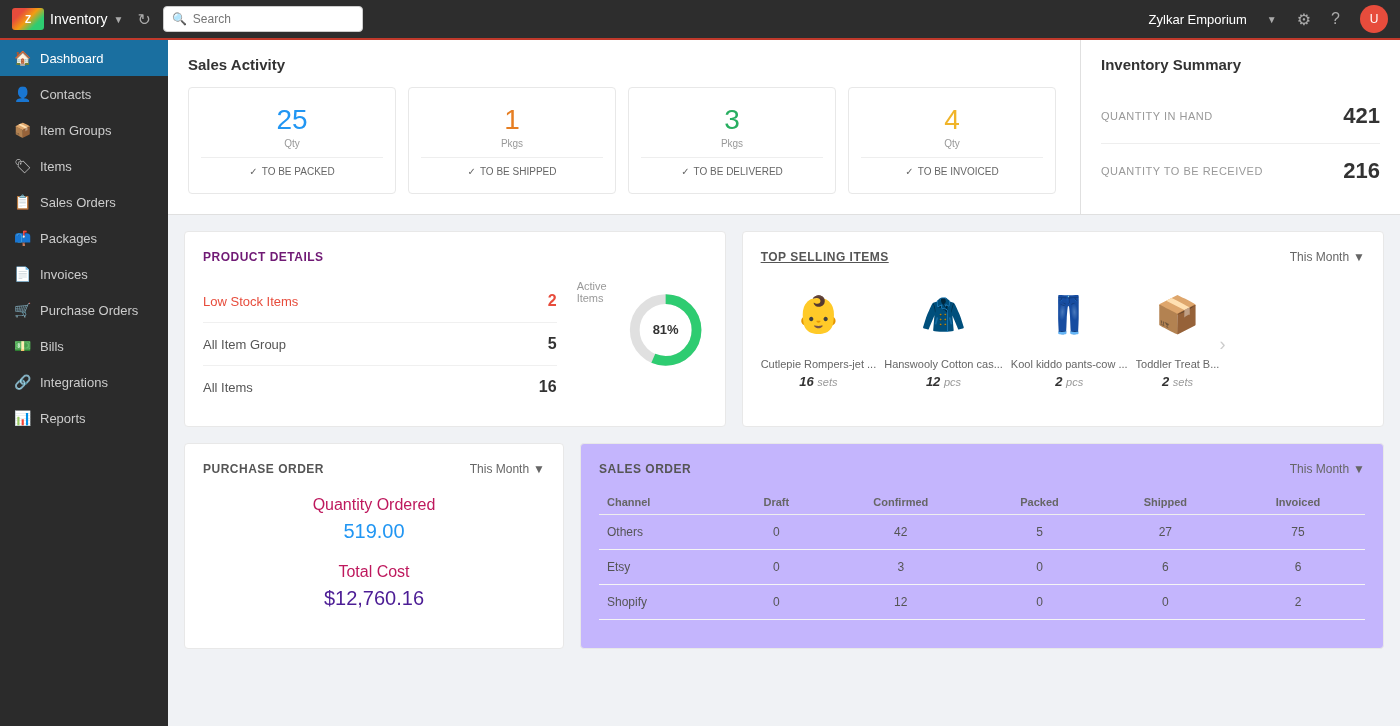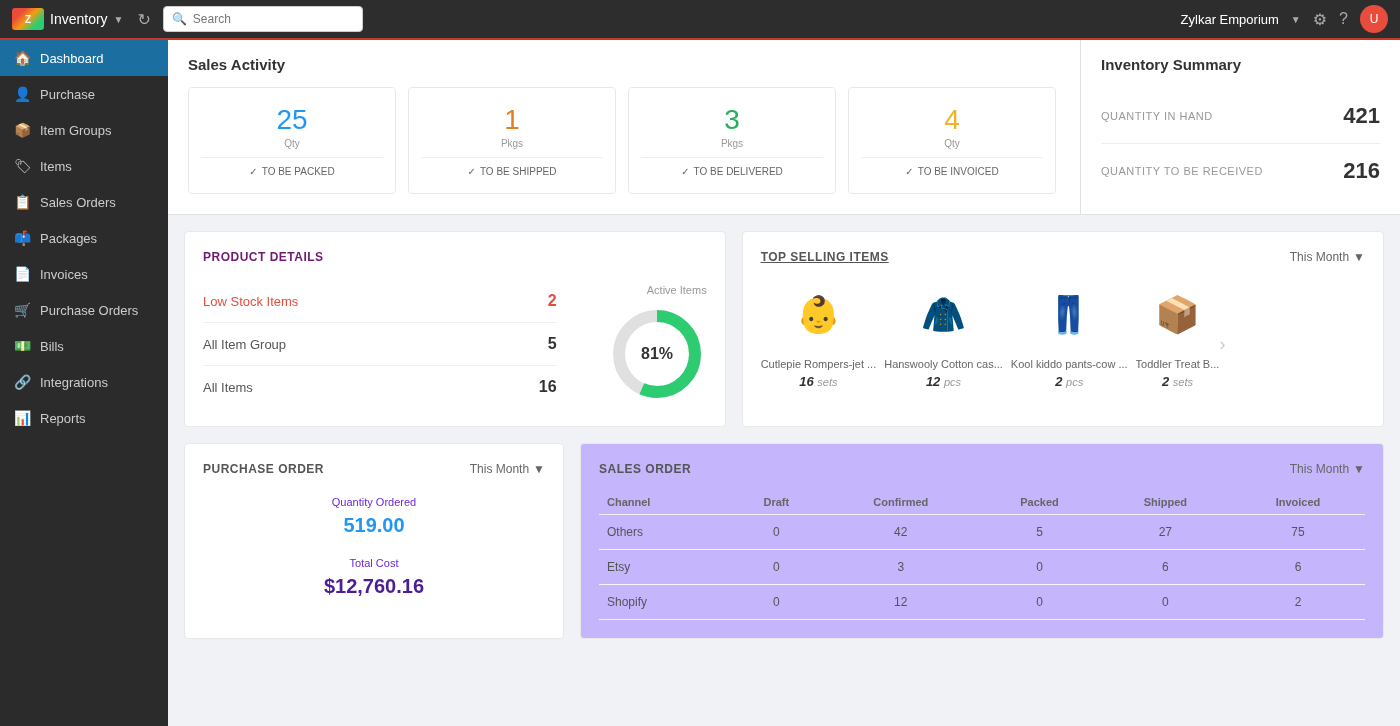--- a/index.html
+++ b/index.html
@@ -8,21 +8,21 @@
     
     .topbar { height: 40px; background: #2d2d2d; display: flex; align-items: center; padding: 0 12px; gap: 12px; flex-shrink: 0; border-bottom: 2px solid #c0392b; }
     .topbar-logo { display: flex; align-items: center; gap: 6px; }
     .logo-box { width: 32px; height: 22px; background: linear-gradient(135deg, #e74c3c 25%, #f39c12 50%, #2ecc71 75%); border-radius: 3px; display: flex; align-items: center; justify-content: center; font-weight: bold; font-size: 10px; color: white; }
     .topbar-title { color: white; font-size: 14px; font-weight: 500; }
     .topbar-arrow { color: #aaa; font-size: 10px; }
     .topbar-icon { color: #aaa; cursor: pointer; font-size: 16px; margin-left: 2px; }
     .search-bar { flex: 0 0 200px; height: 26px; background: white; border-radius: 4px; display: flex; align-items: center; padding: 0 8px; gap: 6px; border: 1px solid #ccc; }
     .search-bar input { border: none; outline: none; font-size: 12px; width: 100%; }
     .search-icon { color: #999; font-size: 12px; }
-    .topbar-right { margin-left: auto; display: flex; align-items: center; gap: 12px; }
+    .topbar-right { margin-left: auto; display: flex; align-items: center; gap: 20px; }
     .org-name { color: white; font-size: 13px; cursor: pointer; }
     .topbar-btn { color: #aaa; cursor: pointer; font-size: 16px; }
 
     
     .layout { display: flex; flex: 1; overflow: hidden; }
 
     
     .sidebar { width: 168px; background: #2b2b2b; flex-shrink: 0; display: flex; flex-direction: column; overflow-y: auto; }
     .sidebar-item { display: flex; align-items: center; gap: 10px; padding: 10px 14px; color: #ccc; cursor: pointer; font-size: 13px; }
     .sidebar-item.active { background: #1a6fa0; color: white; }
@@ -60,21 +60,21 @@
     .product-details { background: white; border-radius: 4px; flex: 1; padding: 18px; border: 1px solid #e8e8e8; }
     .pd-title { font-size: 12px; font-weight: 700; color: #701a75; text-transform: uppercase; letter-spacing: 0.5px; margin-bottom: 16px; }
     .pd-content { display: flex; gap: 20px; }
     .pd-list { flex: 1; }
     .pd-row { display: flex; justify-content: space-between; align-items: center; padding: 12px 0; border-bottom: 1px solid #f0f0f0; }
     .pd-row:last-child { border-bottom: none; }
     .pd-name { color: #e74c3c; font-size: 13px; cursor: pointer; }
     .pd-name.plain { color: #555; }
     .pd-count { font-size: 16px; font-weight: 600; color: #333; }
     .pd-count.red { color: #e74c3c; }
-    .donut-container { display: flex; flex-direction: column; align-items: flex-end; justify-content: center; width: 130px; }
+    .donut-container { display: flex; flex-direction: row; align-items: flex-start; justify-content: center; width: 130px; }
     .donut-label { font-size: 11px; color: #999; margin-bottom: 8px; }
 
     
     .donut-svg { width: 100px; height: 100px; }
 
     
     .top-selling { background: white; border-radius: 4px; flex: 1.2; padding: 18px; border: 1px solid #e8e8e8; }
     .ts-header { display: flex; justify-content: space-between; align-items: center; margin-bottom: 16px; }
     .ts-title { font-size: 12px; font-weight: 700; color: #555; text-transform: uppercase; letter-spacing: 0.5px; text-decoration: underline; }
     .ts-filter { font-size: 12px; color: #666; cursor: pointer; display: flex; align-items: center; gap: 4px; }
@@ -88,22 +88,22 @@
 
     
     .bottom-row { display: flex; gap: 16px; padding: 0 16px 16px; }
 
     
     .purchase-order { background: white; border-radius: 4px; flex: 0 0 380px; padding: 18px; border: 1px solid #e8e8e8; }
     .po-header { display: flex; justify-content: space-between; align-items: center; margin-bottom: 20px; }
     .po-title { font-size: 12px; font-weight: 700; color: #555; text-transform: uppercase; letter-spacing: 0.5px; }
     .po-filter { font-size: 12px; color: #666; cursor: pointer; display: flex; align-items: center; gap: 4px; }
     .po-stat { text-align: center; margin: 20px 0; }
-    .po-stat-label { font-size: 11px; color: #6d28d9; margin-bottom: 6px; }
-    .po-stat-val { font-size: 20px; color: #2196F3; font-weight: 700; }
+    .po-stat-label { font-size: 16px; color: #be185d; margin-bottom: 6px; }
+    .po-stat-val { font-size: 20px; color: #2196F3; font-weight: 400; }
     .po-stat-val.green { color: #4c1d95; }
 
     
     .sales-order { background: #c4b5fd; border-radius: 4px; flex: 1; padding: 18px; border: 1px solid #e8e8e8; }
     .so-header { display: flex; justify-content: space-between; align-items: center; margin-bottom: 14px; }
     .so-title { font-size: 12px; font-weight: 700; color: #555; text-transform: uppercase; letter-spacing: 0.5px; }
     .so-filter { font-size: 12px; color: #666; cursor: pointer; display: flex; align-items: center; gap: 4px; }
     .so-table { width: 100%; border-collapse: collapse; }
     .so-table th { font-size: 11px; color: #666; font-weight: 600; text-align: left; padding: 6px 8px; border-bottom: 1px solid #eee; }
     .so-table td { font-size: 12px; color: #555; padding: 10px 8px; border-bottom: 1px solid #f5f5f5; }
@@ -135,21 +135,21 @@
 
 <div class="layout">
 
   <div class="sidebar">
     <div class="sidebar-item active">
       <span class="si-icon">🏠</span>
       <span class="si-label">Dashboard</span>
     </div>
     <div class="sidebar-item">
       <span class="si-icon">👤</span>
-      <span class="si-label">Purchase</span>
+      <span class="si-label">Contacts</span>
     </div>
     <div class="sidebar-item">
       <span class="si-icon">📦</span>
       <span class="si-label">Item Groups</span>
     </div>
     <div class="sidebar-item">
       <span class="si-icon">🏷</span>
       <span class="si-label">Items</span>
     </div>
     <div class="sidebar-item">

